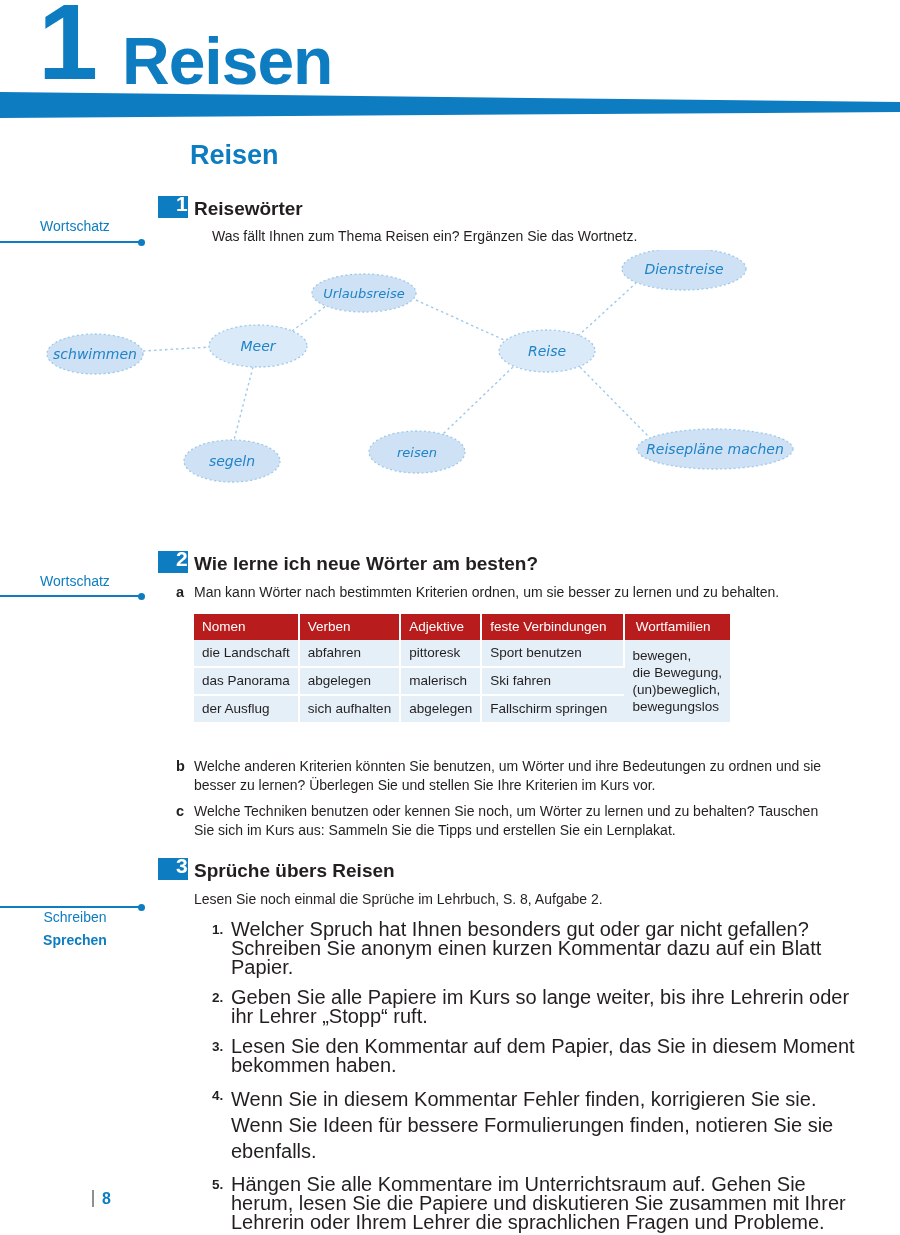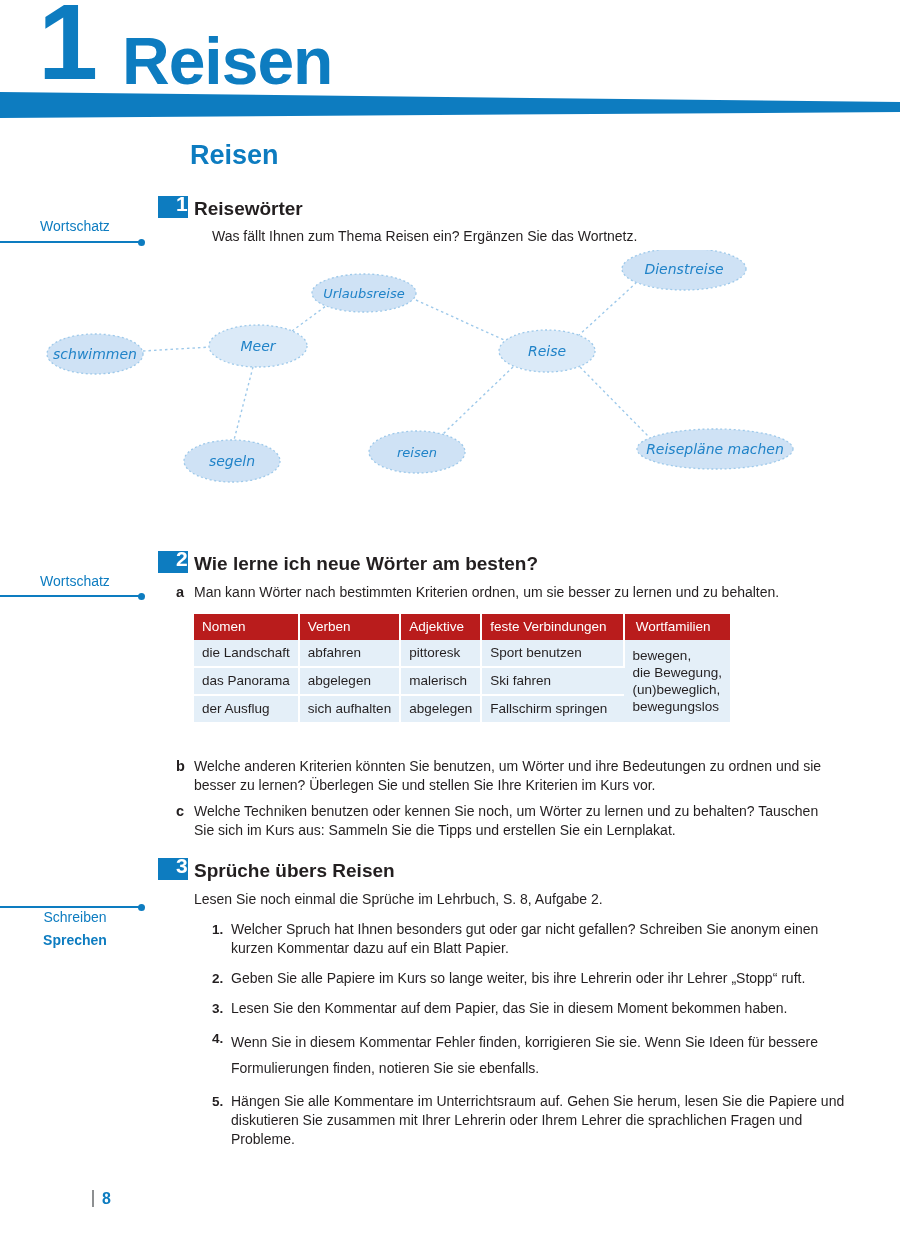--- a/index.html
+++ b/index.html
@@ -211,21 +211,21 @@
   }
   .num-marker {
     flex: 0 0 19px;
     font-size: 13.5px;
     font-weight: bold;
     line-height: 19px;
     color: #231f20;
   }
   .num-body {
     flex: 1 1 auto;
-    font-size: 14px;
+    font-size: 20px;
     line-height: 19px;
     color: #231f20;
   }
   .num-body.wide-lines { line-height: 26px; }
 
   
   #page-footer {
     position: absolute;
     left: 92px;
     bottom: 28px;

